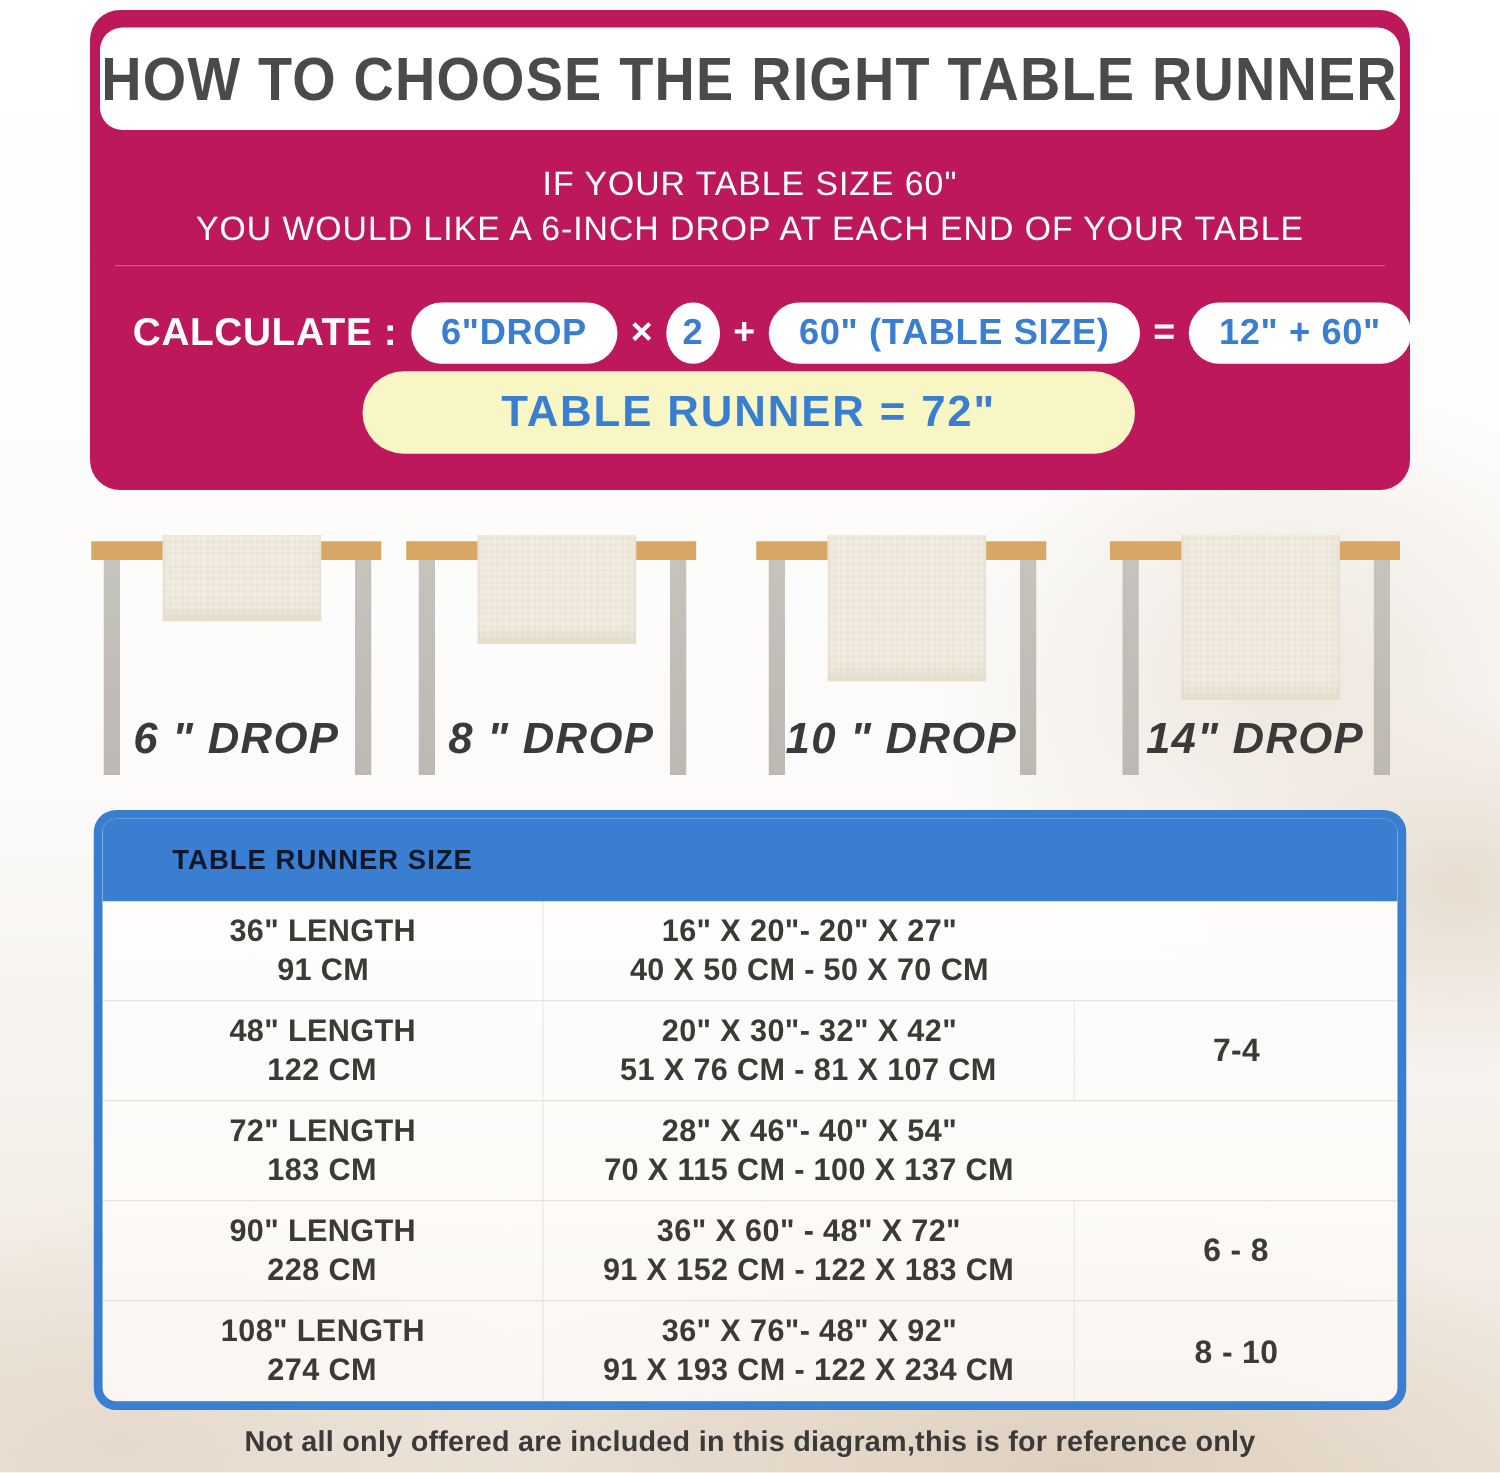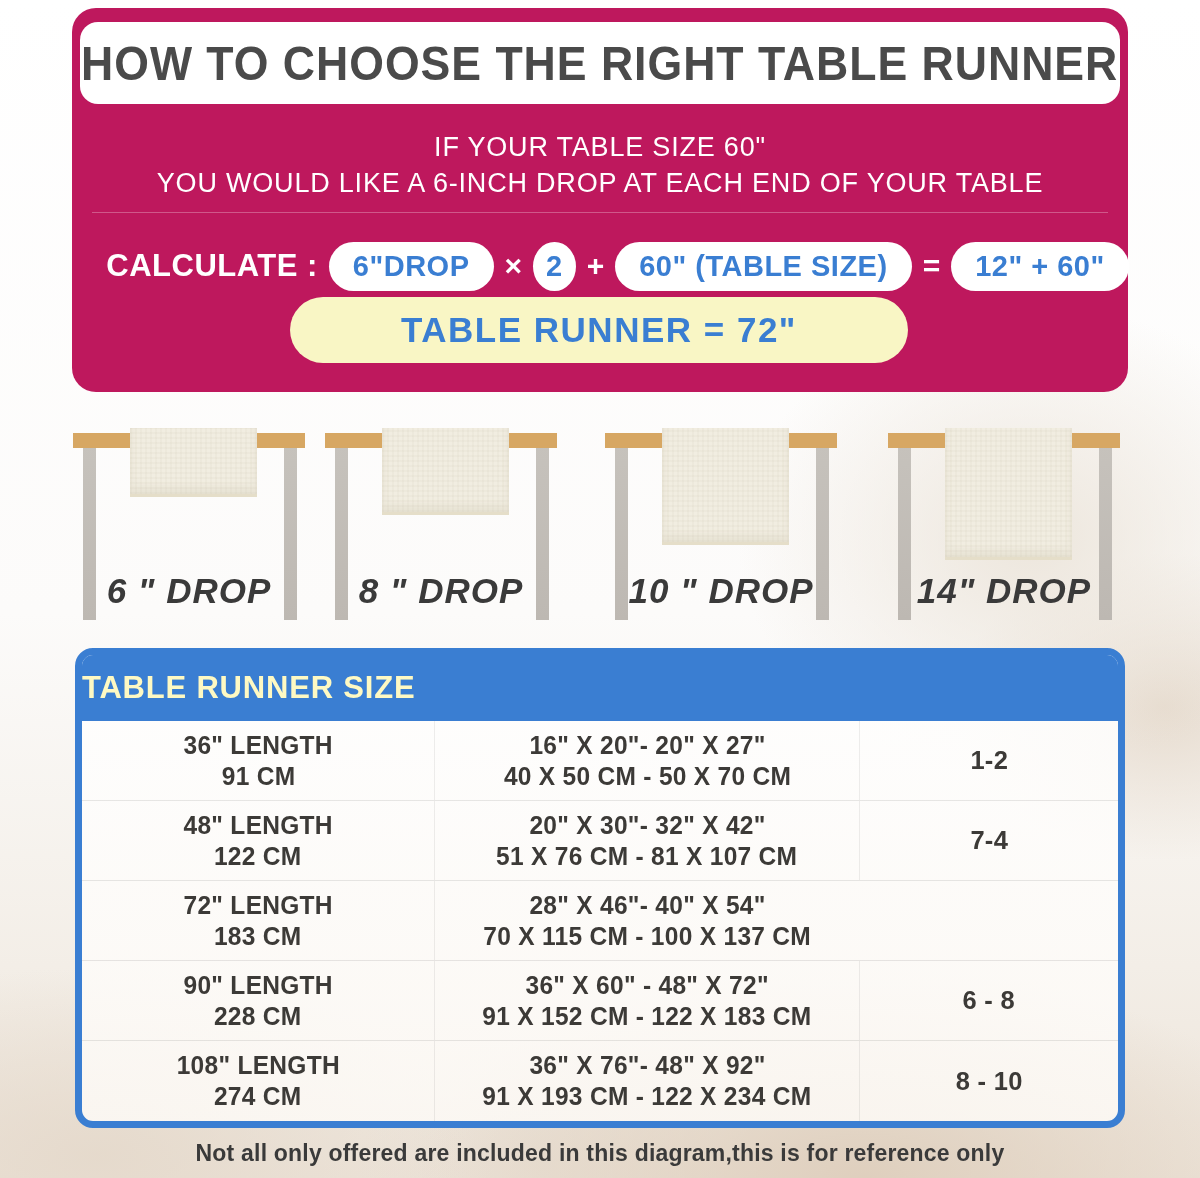--- a/index.html
+++ b/index.html
@@ -103,22 +103,22 @@
   
   .size-table {
     position: absolute; left: 75px; top: 648px; width: 1050px; height: 480px;
     border: 7px solid #3a7ed2; border-radius: 18px;
     background: linear-gradient(180deg, rgba(255,255,255,0.88), rgba(253,250,246,0.85));
     overflow: hidden;
   }
   .thead {
     height: 66px; background: #3a7ed2;
     display: grid; grid-template-columns: 34% 41% 25%;
-    align-items: center; text-align: left;
-    color: #fef9c3; font-size: 31px; font-weight: bold; letter-spacing: 0.8px;
+    align-items: center; text-align: center;
+    color: #0f172a; font-size: 22px; font-weight: bold; letter-spacing: 0.8px;
   }
   .trow {
     height: 80px;
     display: grid; grid-template-columns: 34% 41% 25%;
     align-items: center; text-align: center;
     color: #3c3a37; font-weight: bold;
   }
   .trow:not(:last-child) { border-bottom: 1px solid rgba(90,90,90,0.14); }
   .trow .cell + .cell { border-left: 1px solid rgba(90,90,90,0.10); }
   .cell { height: 100%; display: flex; flex-direction: column; align-items: center; justify-content: center; }
@@ -198,23 +198,20 @@
 
     <div class="trow">
       <div class="cell">
         <span class="ln">36" LENGTH</span>
         <span class="ln">91 CM</span>
       </div>
       <div class="cell">
         <span class="ln">16" X 20"- 20" X 27"</span>
         <span class="ln">40 X 50 CM - 50 X 70 CM</span>
       </div>
-      <div class="cell persons">
-        <span class="ln">1-2</span>
-      </div>
     </div>
 
     <div class="trow">
       <div class="cell">
         <span class="ln">48" LENGTH</span>
         <span class="ln">122 CM</span>
       </div>
       <div class="cell">
         <span class="ln">20" X 30"- 32" X 42"</span>
         <span class="ln">51 X 76 CM - 81 X 107 CM</span>

